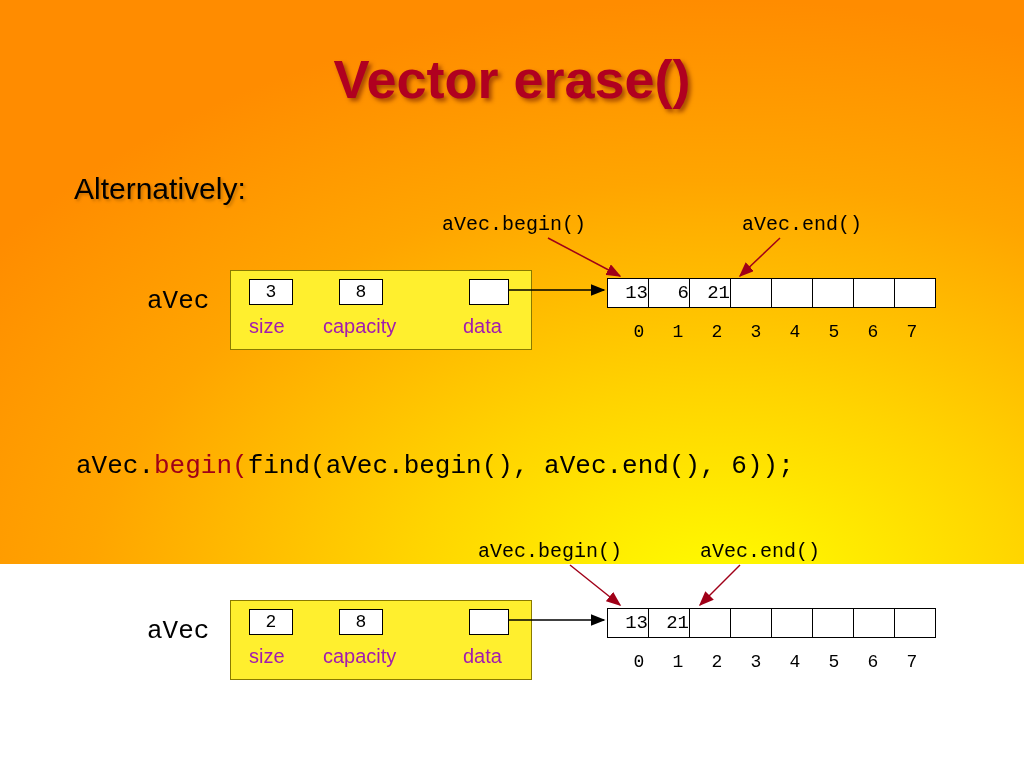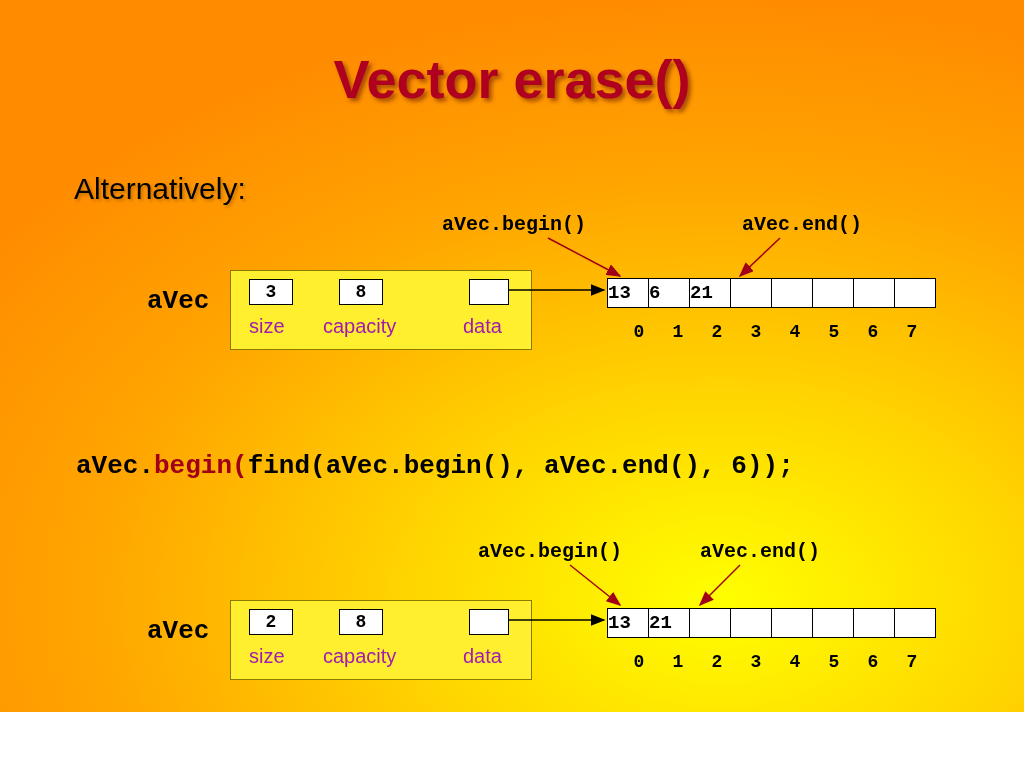--- a/index.html
+++ b/index.html
@@ -1,26 +1,26 @@
 <!DOCTYPE html>
 <html><head>
 <meta charset="utf-8">
 <style>
 html,body{margin:0;padding:0;width:1024px;height:768px;overflow:hidden;font-family:"Trebuchet MS","Arial",sans-serif}
-.slide{width:1024px;height:712px;position:relative;background:radial-gradient(ellipse 900px 600px at 720px 600px,#ffff00 0%,#ffd400 35%,#ffa500 70%,#ff8c00 100%)}
+.slide{width:1024px;height:564px;position:relative;background:radial-gradient(ellipse 900px 600px at 720px 600px,#ffff00 0%,#ffd400 35%,#ffa500 70%,#ff8c00 100%)}
 .title{position:absolute;top:48px;left:0;width:100%;text-align:center;font-size:54px;font-weight:bold;color:#b00020;text-shadow:3px 3px 4px rgba(80,0,0,.5)}
 .subhead{position:absolute;left:74px;top:172px;font-size:30px;font-weight:500;color:#000;text-shadow:2px 2px 3px rgba(120,70,0,.4)}
-.mono{font-family:"Courier New",monospace;font-weight:bold}
+.mono{font-family:"Courier New",monospace;font-weight:normal}
 .avec-lbl{position:absolute;font-size:26px;color:#000}
 .struct{position:absolute;width:300px;height:78px;border:1.5px solid #8a7a00;background:#ffef2e}
 .fld{position:absolute;top:8px;width:42px;height:24px;background:#fff;border:1.5px solid #000;text-align:center;font-size:18px;line-height:24px}
 .fld-data{width:38px}
 .fld-lbl{position:absolute;top:44px;font-size:20px;color:#a21caf}
 .arr{position:absolute;display:flex}
-.cell{width:40px;height:28px;background:#fff;border:1px solid #000;margin-left:-1px;text-align:left;font-size:19px;line-height:28px}
+.cell{width:40px;height:28px;background:#fff;border:1px solid #000;margin-left:-1px;text-align:right;font-size:19px;line-height:28px}
 .idx{position:absolute;display:flex}
 .idx span{width:40px;margin-left:-1px;text-align:center;font-size:18px}
 .ptr-lbl{position:absolute;font-size:20px;color:#000}
 .code{position:absolute;left:76px;font-size:26px;color:#000}
 .code .erase{color:#a00018}
 svg.overlay{position:absolute;left:0;top:0;width:1024px;height:768px;pointer-events:none}
 </style>
 </head>
 <body>
 

